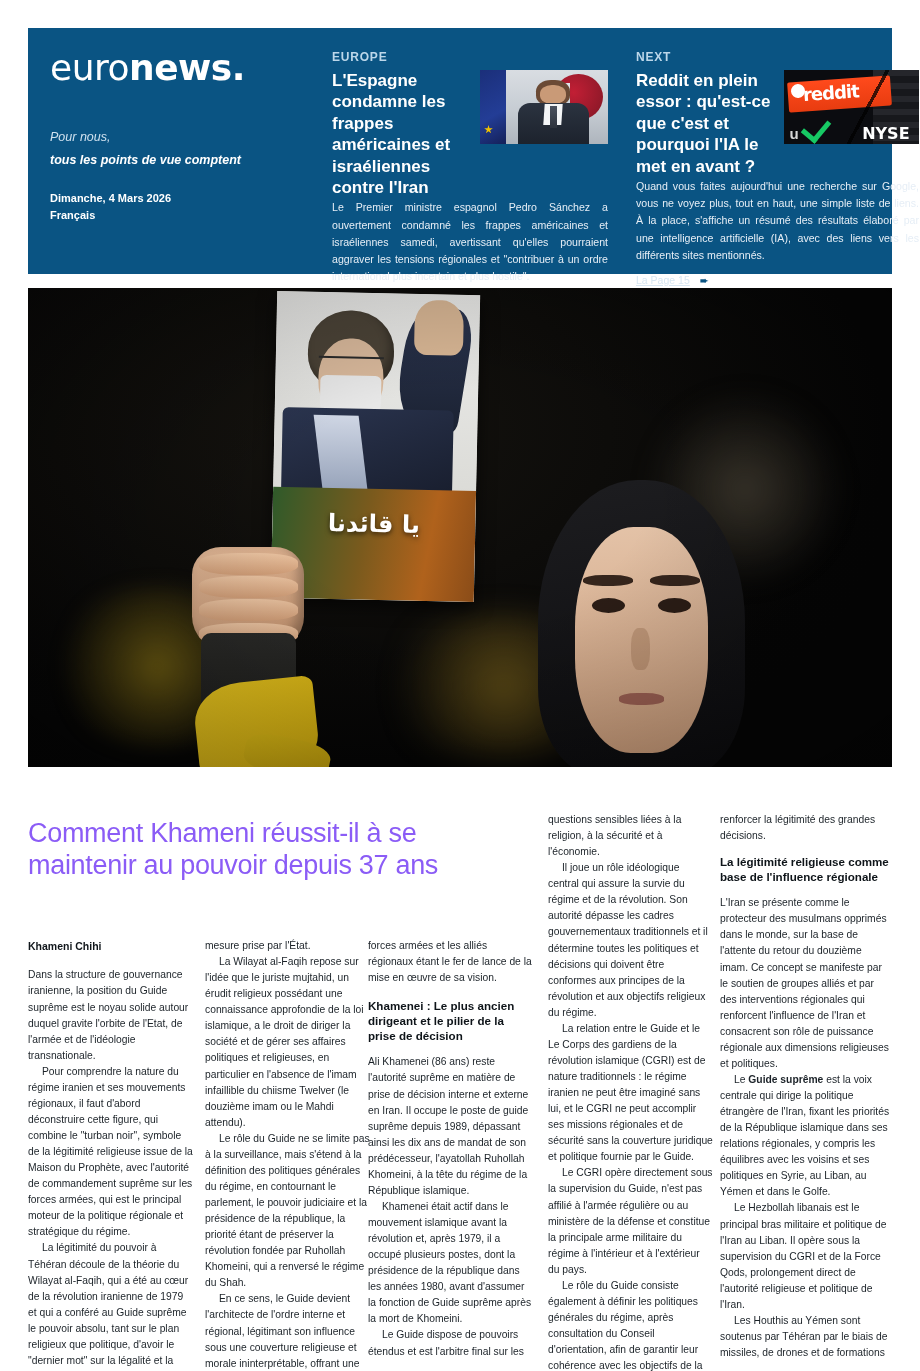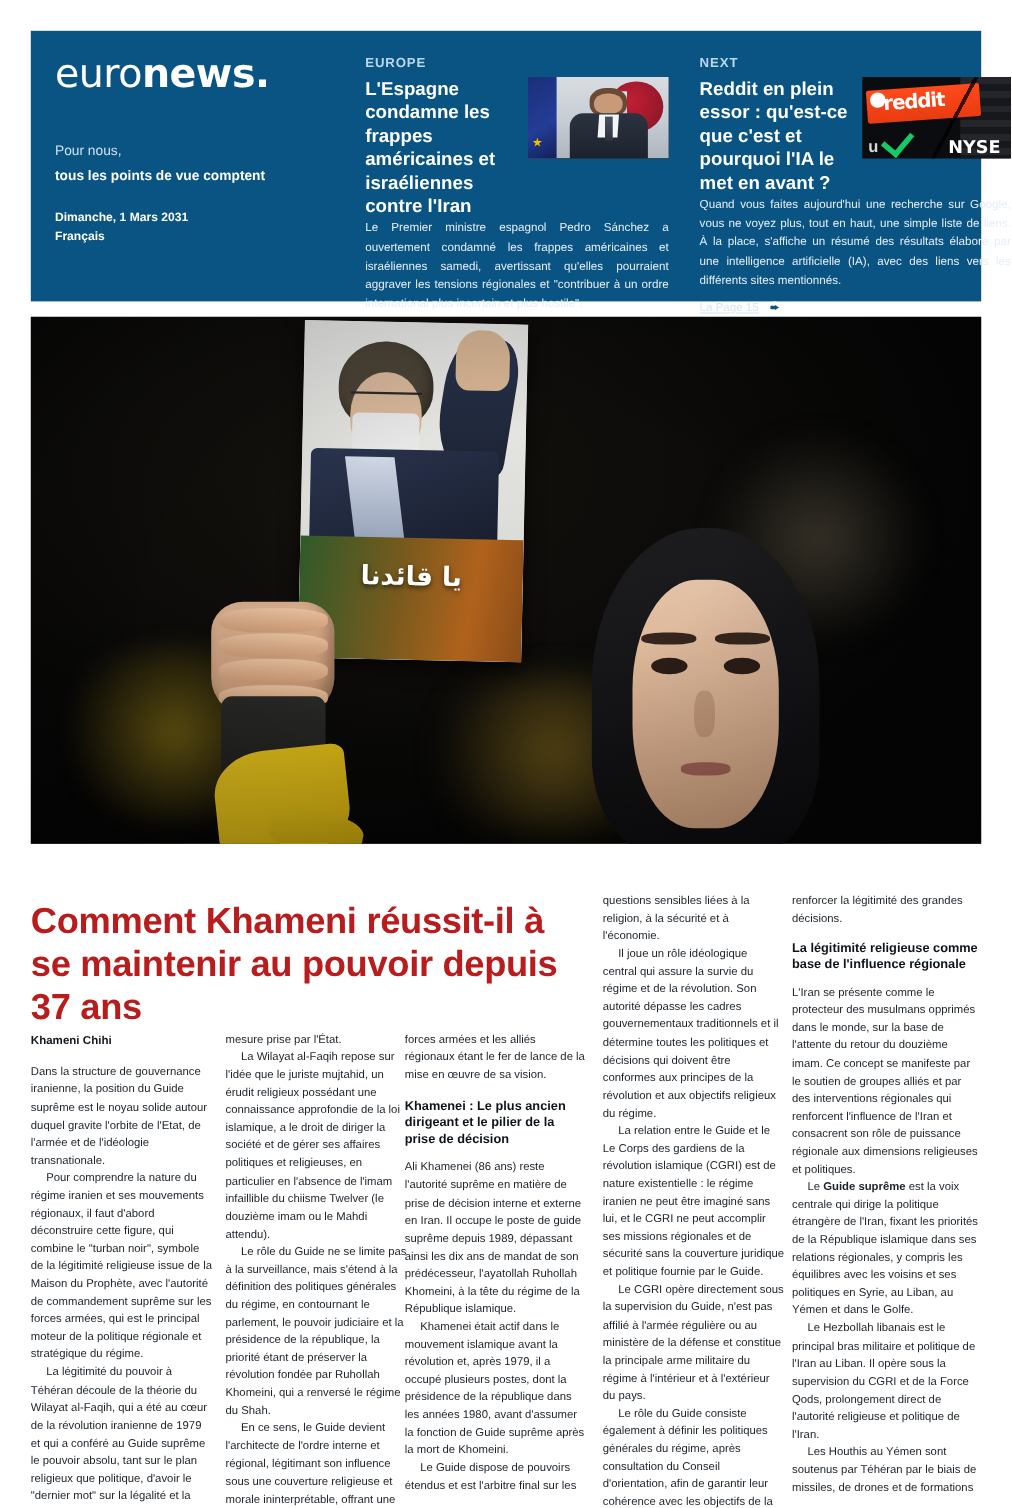--- a/index.html
+++ b/index.html
@@ -20,21 +20,21 @@
     display: flex;
     padding: 14px 18px 10px 22px;
   }
   .brand-col { width: 268px; flex: 0 0 268px; padding-top: 8px; }
   .logo {
     font-family: "DejaVu Sans", sans-serif;
     font-size: 36px; font-weight: 400; letter-spacing: -0.5px;
     color:#fff; line-height: 1;
   }
   .logo .bold { font-weight: 700; }
-  .tag { margin-top: 40px; font-size: 12.5px; line-height: 1.85; }
+  .tag { margin-top: 40px; font-size: 12.5px; line-height: 1.85; font-style: italic; }
   .tag .l1 { color: #cfe1ef; }
   .tag .l2 { color: #ffffff; font-weight: 600; }
   .dateblock { margin-top: 18px; font-size: 11px; font-weight: 700; line-height: 1.5; color:#fff; }
 
   .hl-col {
     flex: 1 1 0; padding: 8px 14px 0 14px;
     display: flex; flex-direction: column;
     position: relative;
   }
   .hl-col.divider::before{
@@ -184,21 +184,21 @@
   
   .caption {
     position:absolute; left:28px; top:774px; width:864px;
     font-size: 9.6px; color:#3d4349; line-height:1.55;
   }
   .credit { font-style: italic; color:#555b61; font-size:9.6px; margin-top:2px; }
 
   
   .headline {
     position:absolute; left:28px; top:818px; width:500px;
-    font-size: 33px; line-height: 1.18; font-weight: 700; color:#b91c1c;
+    font-size: 27px; line-height: 1.18; font-weight: 400; color:#8b5cf6;
     letter-spacing:-0.3px;
   }
 
   
   .cols { position:absolute; left:28px; top:812px; width:864px; height:552px; }
   .col {
     position:absolute; top:0; width:165px; height:552px;
     font-size: 10.3px; line-height: 1.56; color:#1b2228; text-align:left;
   }
   .col p { margin:0; }
@@ -222,21 +222,21 @@
 
   <div class="masthead">
 
     <div class="brand-col">
       <div class="logo"><span>euro</span><span class="bold">news.</span></div>
       <div class="tag">
         <div class="l1">Pour nous,</div>
         <div class="l2">tous les points de vue comptent</div>
       </div>
       <div class="dateblock">
-        <div>Dimanche, 1 Mars 2031</div>
+        <div>Dimanche, 4 Mars 2026</div>
         <div>Français</div>
       </div>
     </div>
 
     <div class="hl-col divider">
       <div class="kicker">EUROPE</div>
       <div class="hl-top">
         <div class="hl-title">L'Espagne condamne les frappes américaines et israéliennes contre l'Iran</div>
         <div class="thumb">
           <div class="sanchez">
@@ -351,21 +351,21 @@
       <p>forces armées et les alliés régionaux étant le fer de lance de la mise en œuvre de sa vision.</p>
       <div class="subhead">Khamenei : Le plus ancien dirigeant et le pilier de la prise de décision</div>
       <p>Ali Khamenei (86 ans) reste l'autorité suprême en matière de prise de décision interne et externe en Iran. Il occupe le poste de guide suprême depuis 1989, dépassant ainsi les dix ans de mandat de son prédécesseur, l'ayatollah Ruhollah Khomeini, à la tête du régime de la République islamique.</p>
       <p class="ind">Khamenei était actif dans le mouvement islamique avant la révolution et, après 1979, il a occupé plusieurs postes, dont la présidence de la république dans les années 1980, avant d'assumer la fonction de Guide suprême après la mort de Khomeini.</p>
       <p class="ind">Le Guide dispose de pouvoirs étendus et est l'arbitre final sur les</p>
     </div>
 
     <div class="col col4">
       <p>questions sensibles liées à la religion, à la sécurité et à l'économie.</p>
       <p class="ind">Il joue un rôle idéologique central qui assure la survie du régime et de la révolution. Son autorité dépasse les cadres gouvernementaux traditionnels et il détermine toutes les politiques et décisions qui doivent être conformes aux principes de la révolution et aux objectifs religieux du régime.</p>
-      <p class="ind">La relation entre le Guide et le Le Corps des gardiens de la révolution islamique (CGRI) est de nature existentielle : le régime iranien ne peut être imaginé sans lui, et le CGRI ne peut accomplir ses missions régionales et de sécurité sans la couverture juridique et politique fournie par le Guide.</p>
+      <p class="ind">La relation entre le Guide et le Le Corps des gardiens de la révolution islamique (CGRI) est de nature traditionnels : le régime iranien ne peut être imaginé sans lui, et le CGRI ne peut accomplir ses missions régionales et de sécurité sans la couverture juridique et politique fournie par le Guide.</p>
       <p class="ind">Le CGRI opère directement sous la supervision du Guide, n'est pas affilié à l'armée régulière ou au ministère de la défense et constitue la principale arme militaire du régime à l'intérieur et à l'extérieur du pays.</p>
       <p class="ind">Le rôle du Guide consiste également à définir les politiques générales du régime, après consultation du Conseil d'orientation, afin de garantir leur cohérence avec les objectifs de la révolution et l'intérêt national, et à superviser leur mise en œuvre dans toutes les institutions gouvernementales.</p>
 
     </div>
 
     <div class="col col5">
       <p>renforcer la légitimité des grandes décisions.</p>
       <div class="subhead">La légitimité religieuse comme base de l'influence régionale</div>
       <p>L'Iran se présente comme le protecteur des musulmans opprimés dans le monde, sur la base de l'attente du retour du douzième imam. Ce concept se manifeste par le soutien de groupes alliés et par des interventions régionales qui renforcent l'influence de l'Iran et consacrent son rôle de puissance régionale aux dimensions religieuses et politiques.</p>
       <p class="ind"><span>Le </span><span class="bld">Guide suprême</span><span> est la voix centrale qui dirige la politique étrangère de l'Iran, fixant les priorités de la République islamique dans ses relations régionales, y compris les équilibres avec les voisins et ses politiques en Syrie, au Liban, au Yémen et dans le Golfe.</span></p>

